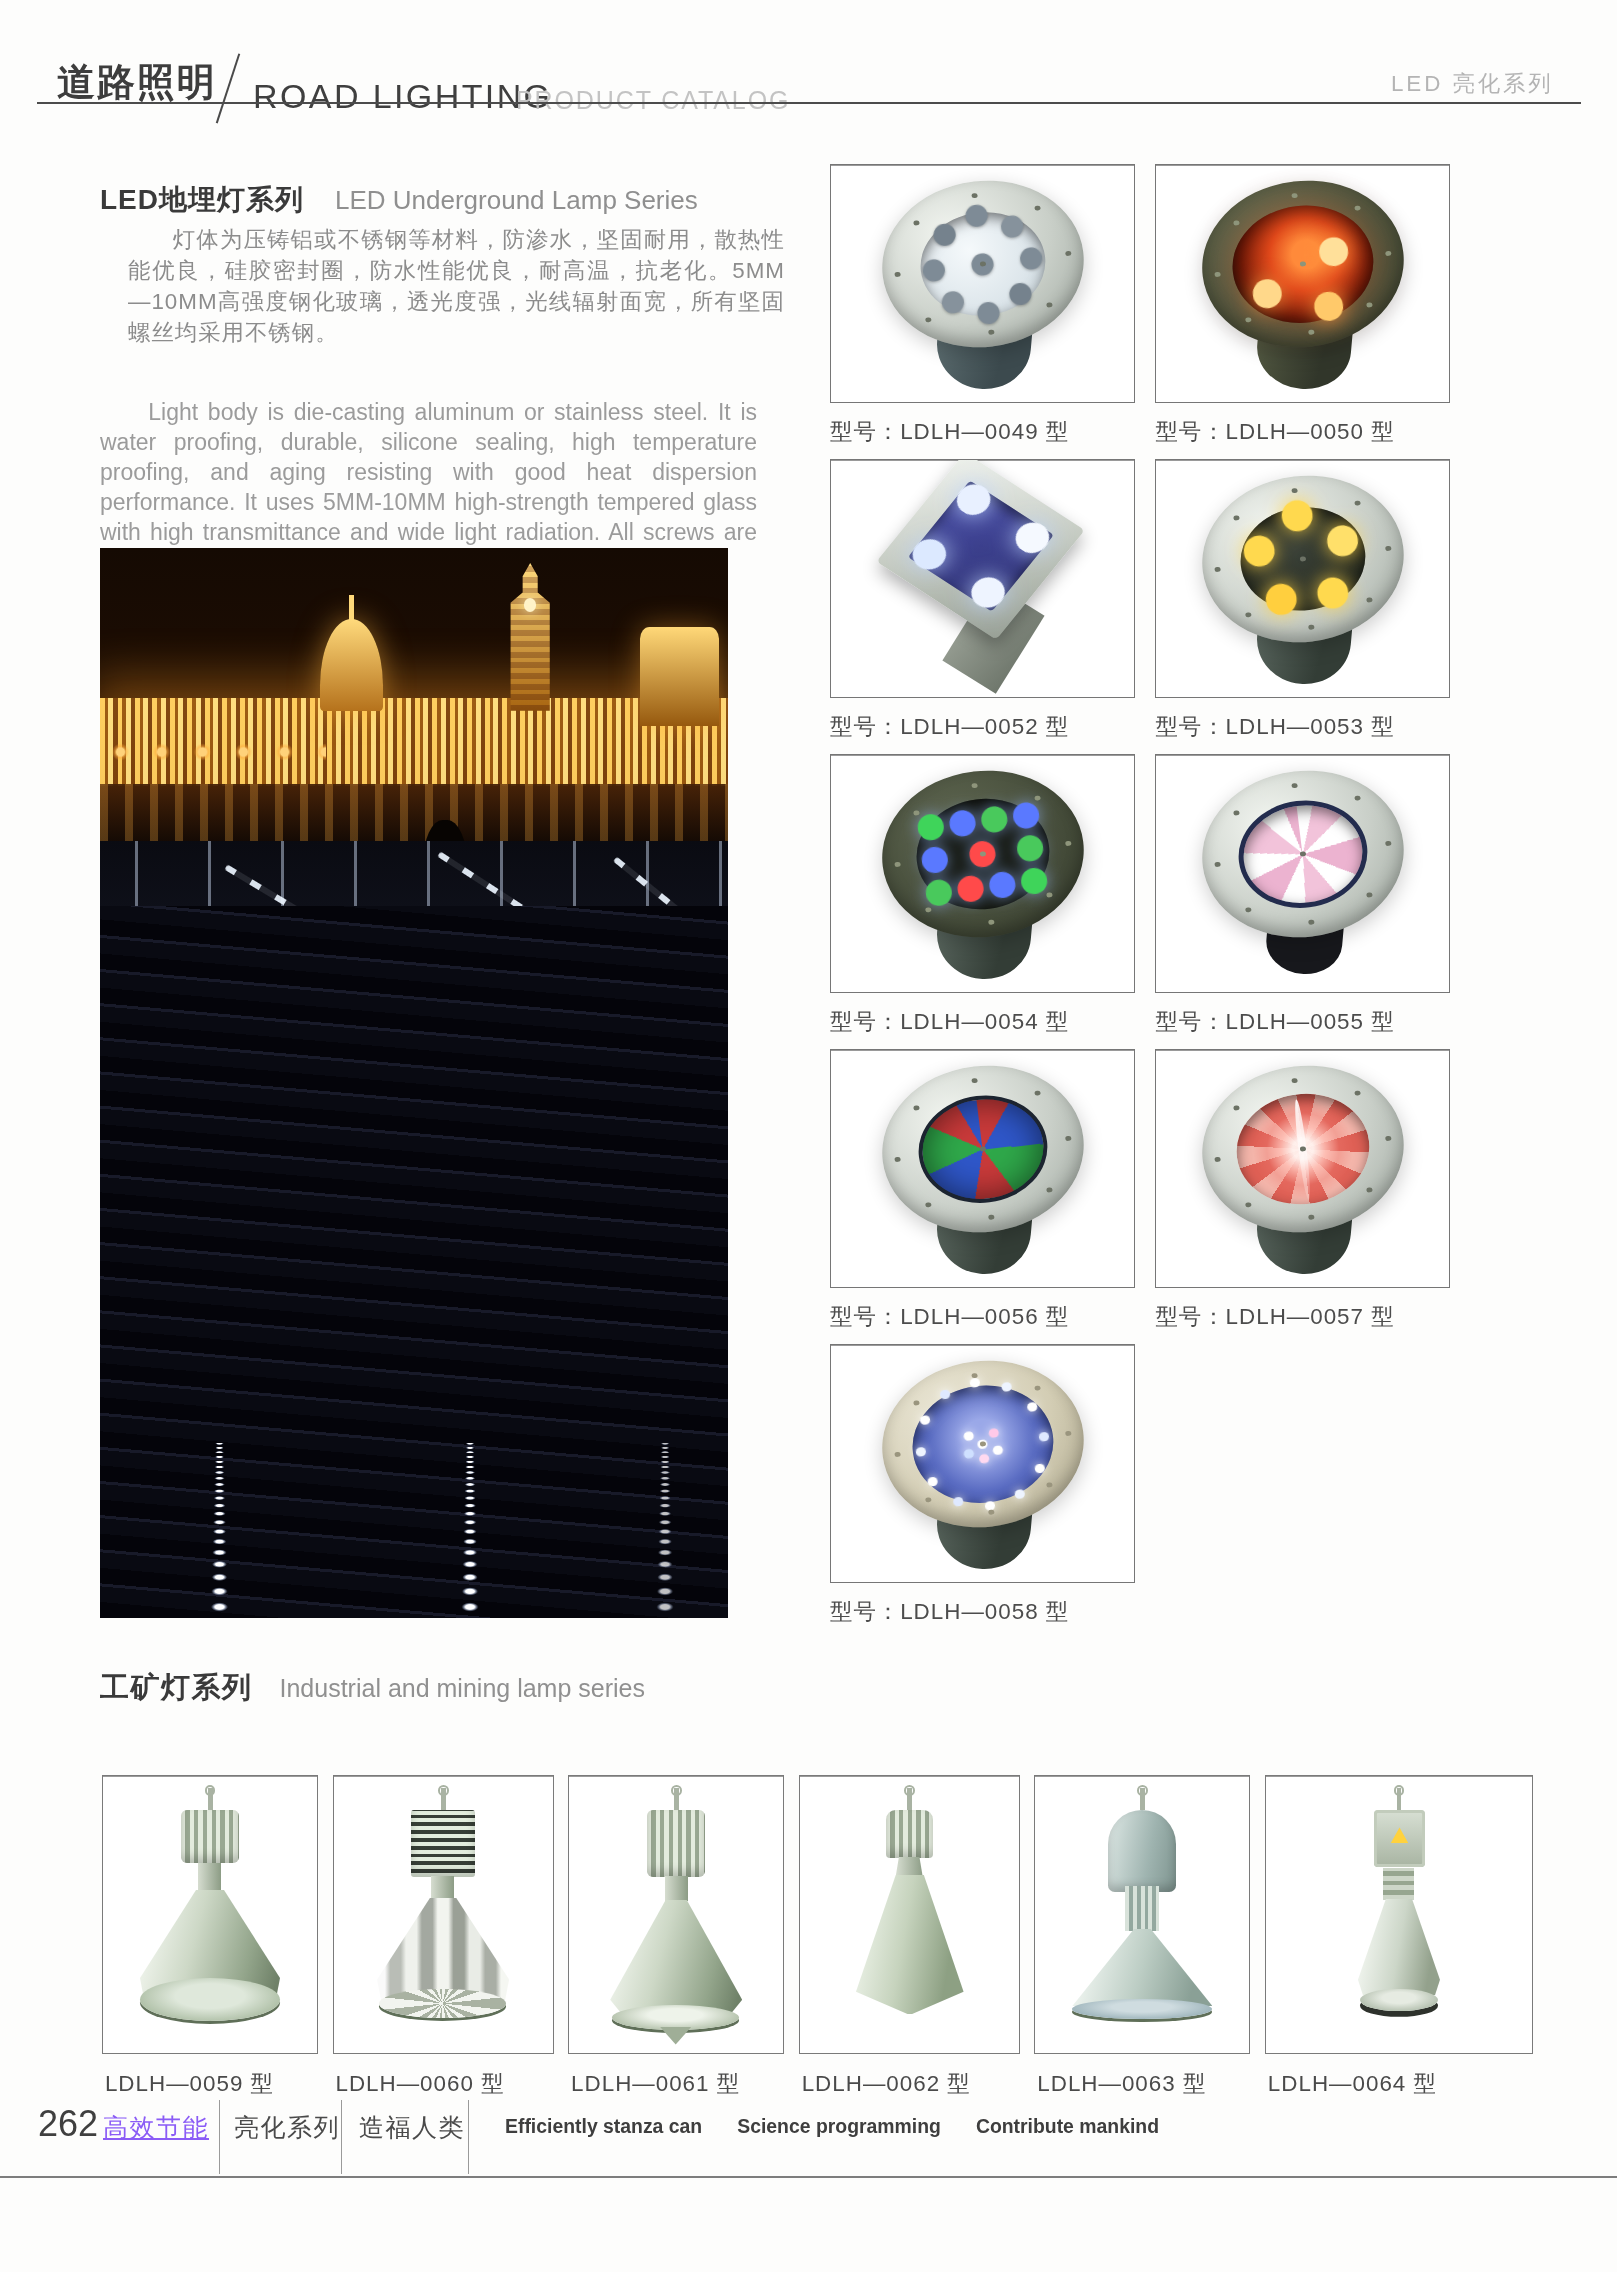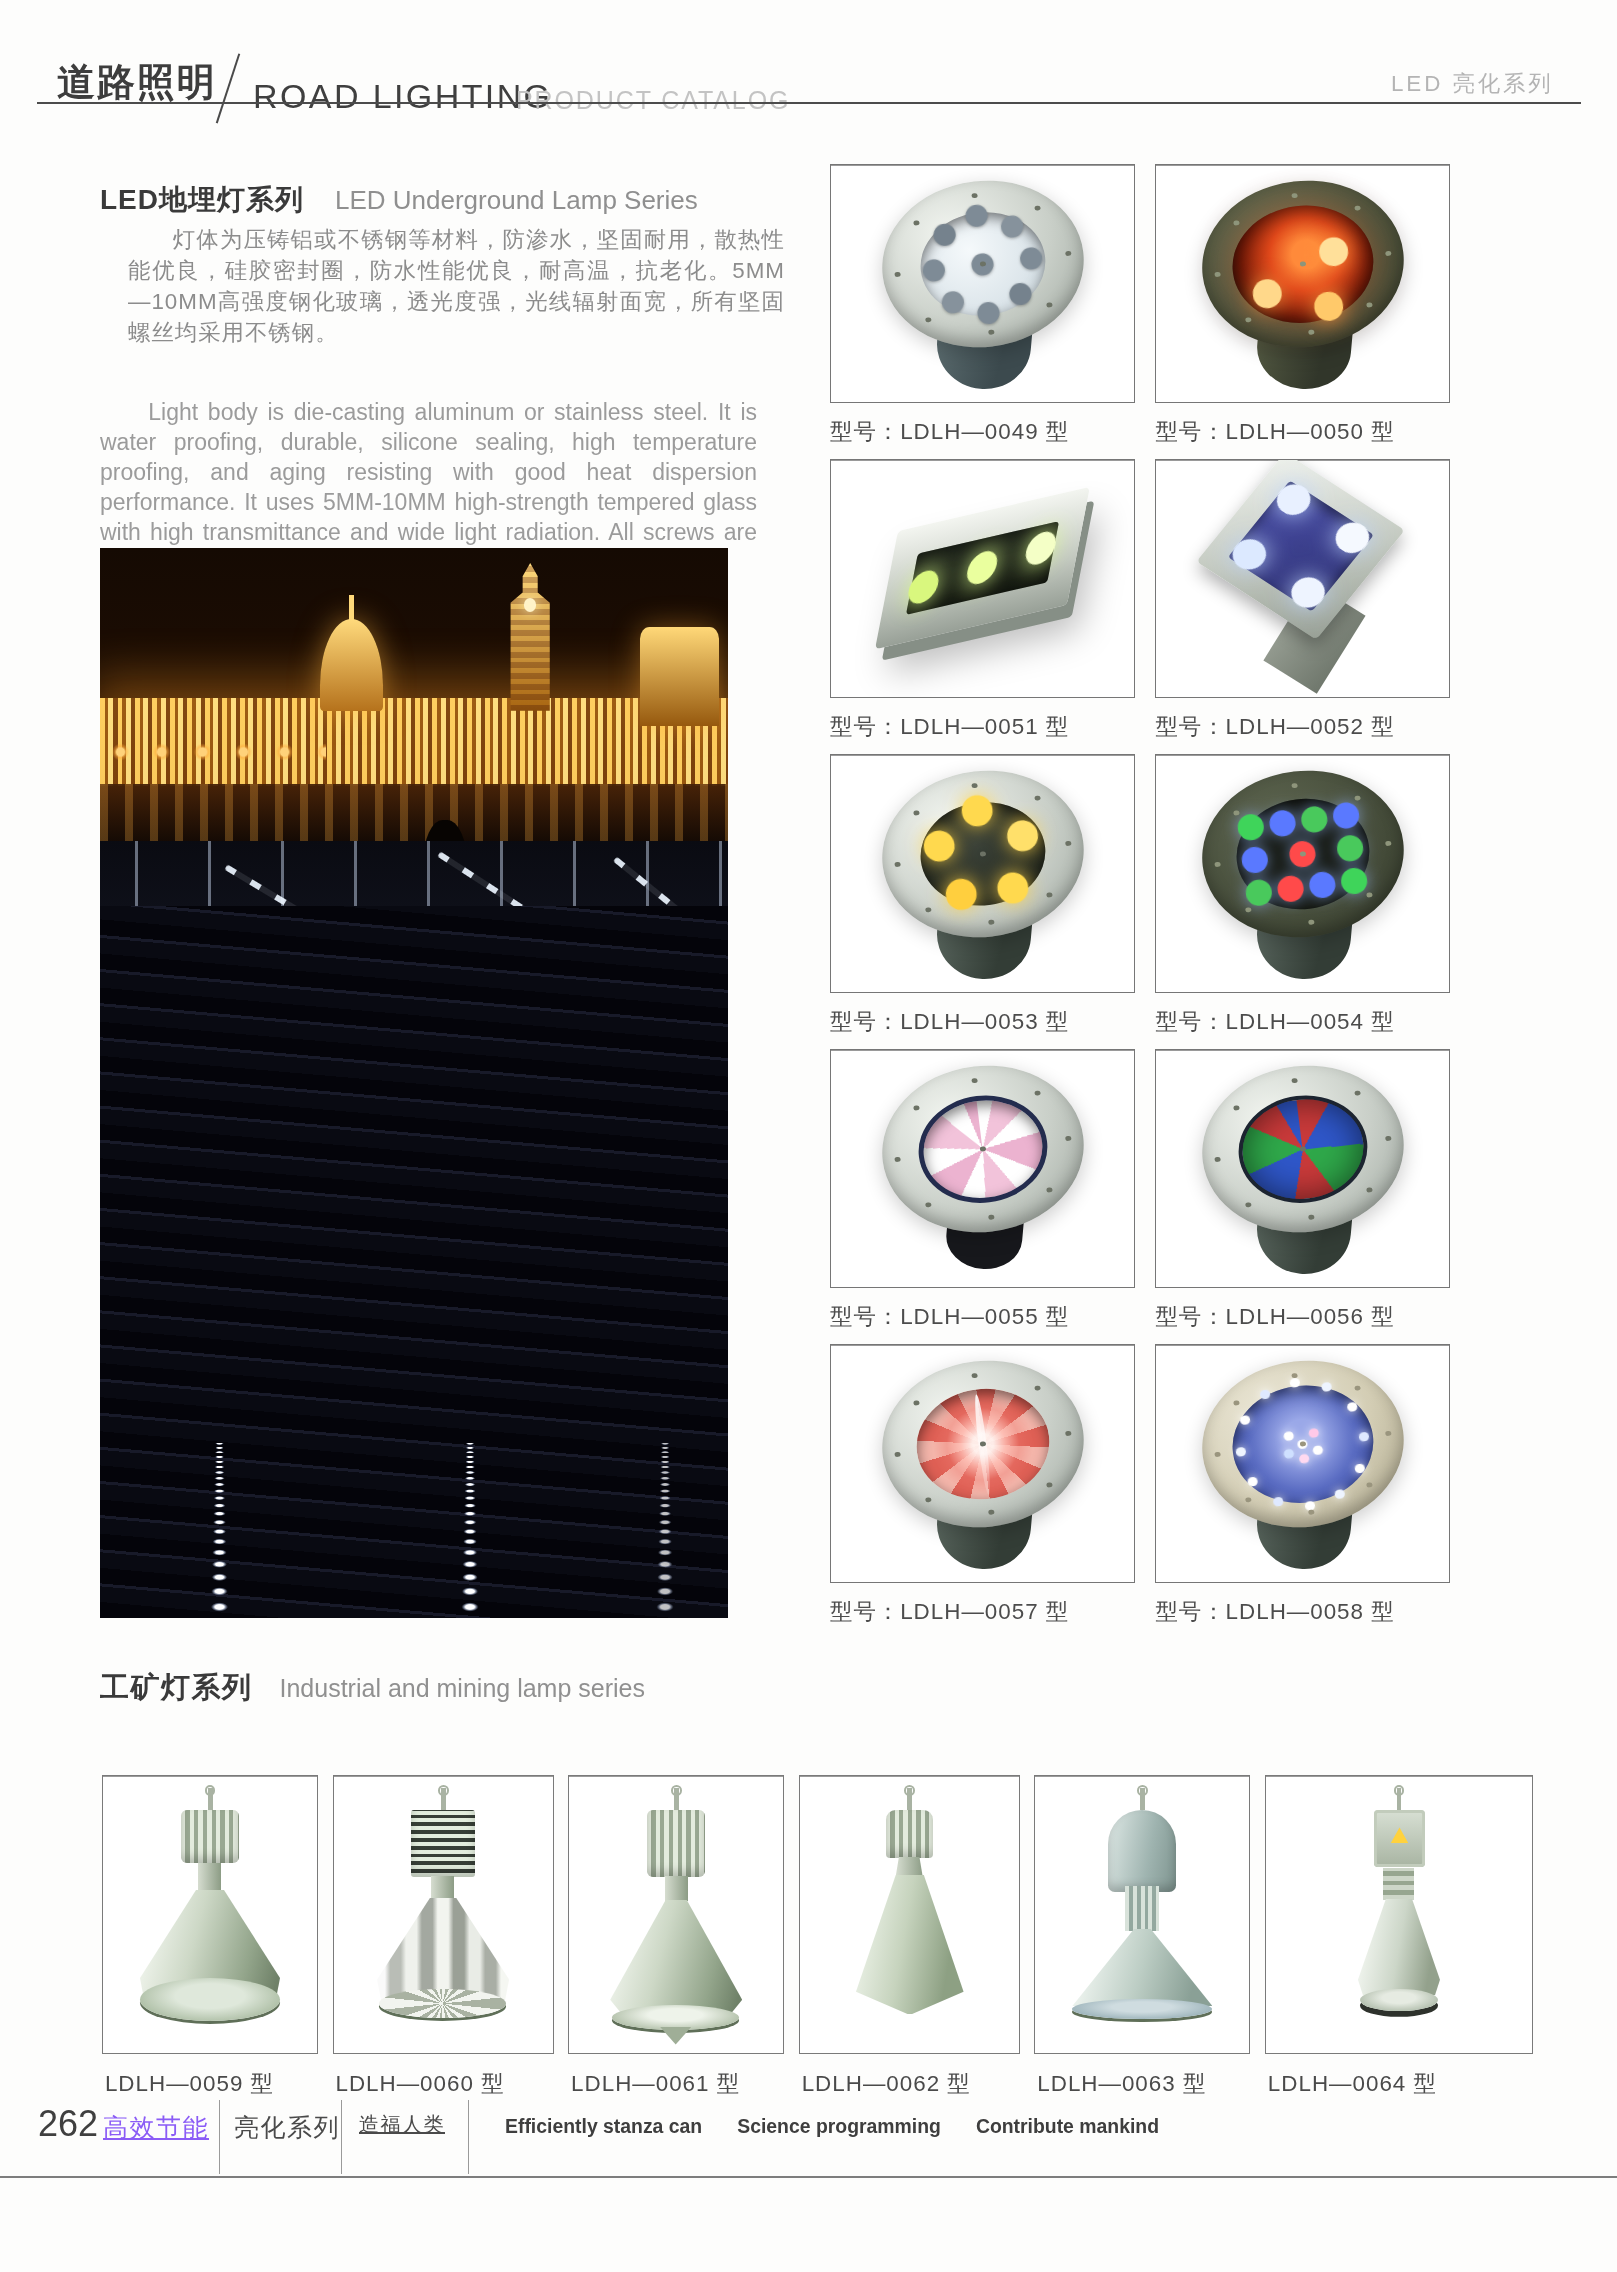--- a/index.html
+++ b/index.html
@@ -250,21 +250,21 @@
       clip-path:polygon(34% 0,66% 0,100% 84%,94% 100%,6% 100%,0 84%);
       background:linear-gradient(100deg,#f2f6f0 10%,#ccd6c8 50%,#93a18c 85%);}
   .hb64 .mouth{top:201px;width:78px;margin-left:-39px;height:22.4px;
       background:radial-gradient(ellipse at 50% 40%,#e6ebe2 30%,#b3bfae 75%,#848f7e);
       box-shadow:0 5.8px 0 #2e322c;}
 
   
   .ft-num{position:absolute;left:38px;top:2103px;font-size:36px;color:#3f3f3f;}
   .ft-cn1{position:absolute;left:103px;top:2111px;font-size:25px;color:#8b5cf6;letter-spacing:1.5px;text-decoration:underline;}
   .ft-cn2{position:absolute;left:234px;top:2111px;font-size:25px;color:#4a4a4a;letter-spacing:1.5px;}
-  .ft-cn3{position:absolute;left:359px;top:2111px;font-size:20px;color:#4a4a4a;letter-spacing:1.5px;text-decoration:underline;}
+  .ft-cn3{position:absolute;left:359px;top:2111px;font-size:25px;color:#4a4a4a;letter-spacing:1.5px;}
   .ft-div{position:absolute;top:2100px;width:1px;height:74px;background:#9a9a9a;}
   .ft-div.f1{left:219px;}
   .ft-div.f2{left:341px;}
   .ft-div.f3{left:468px;}
   .ft-en{position:absolute;left:505px;top:2115px;font-size:19.4px;font-weight:700;color:#3e3e3e;display:flex;gap:35px;}
   .ft-rule{position:absolute;left:0;top:2176px;width:1617px;height:1.5px;background:#7d7d7d;}
 </style>
 </head>
 <body>
 
@@ -326,33 +326,20 @@
         <div class="face">
           <div class="inner">
             <i class="leds"></i>
           </div>
         </div>
       </div>
     </div>
     <div class="model-label">型号：LDLH—0050 型</div>
   </div>
 
-  <div class="ug-cell">
-    <div class="pbox">
-      <div class="lamp v51">
-
-        <div class="face">
-          <div class="inner">
-            <i class="leds"></i>
-          </div>
-        </div>
-      </div>
-    </div>
-    <div class="model-label">型号：LDLH—0051 型</div>
-  </div>
 
   <div class="ug-cell">
     <div class="pbox">
       <div class="lamp v52">
         <div class="body"></div>
         <div class="face">
           <div class="inner">
             <i class="leds"></i>
           </div>
         </div>

